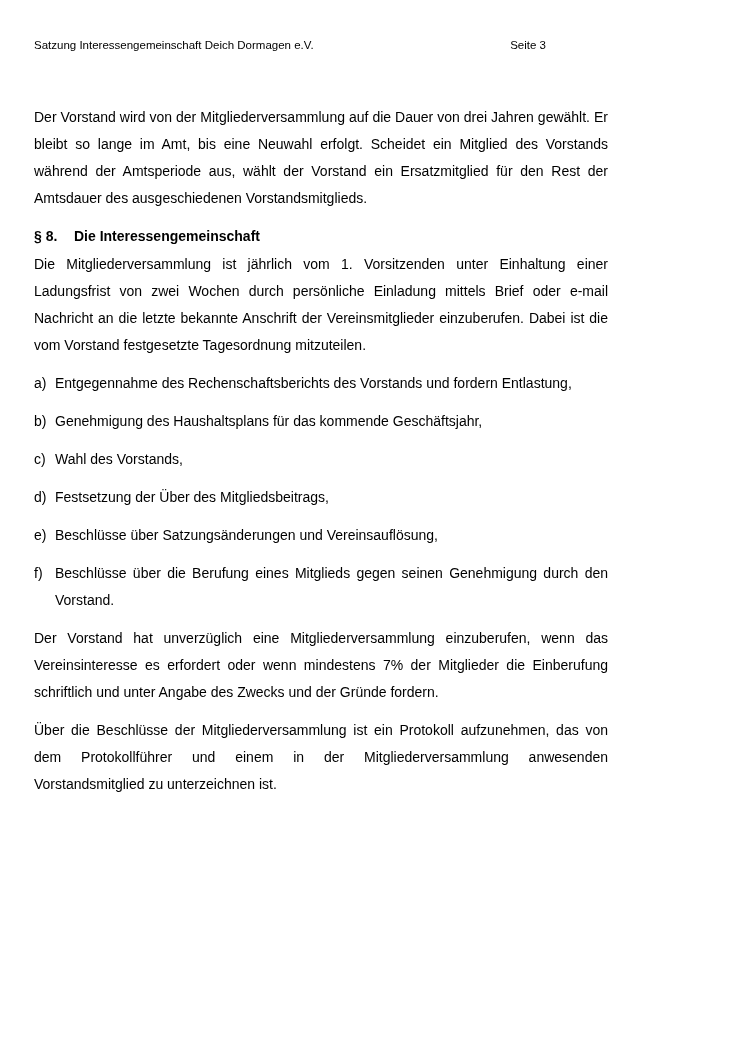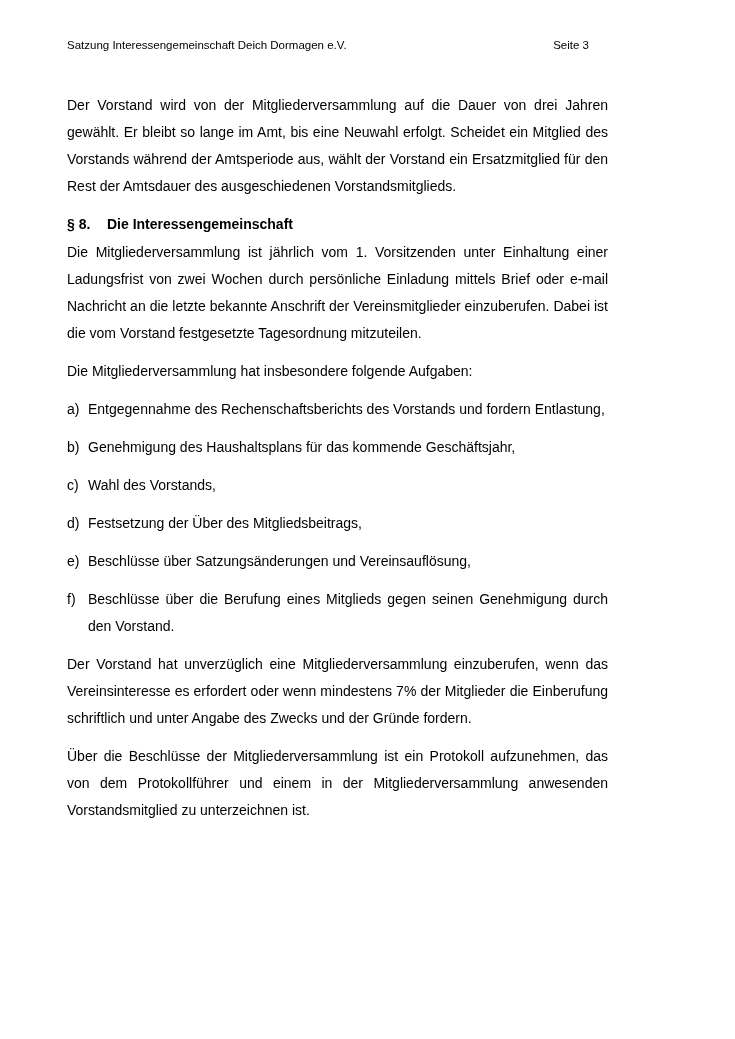--- a/index.html
+++ b/index.html
@@ -4,33 +4,33 @@
 <style>
   html, body { margin: 0; padding: 0; background: #ffffff; }
   .page {
     position: relative;
     width: 675px;
     height: 1039px;
     background: #ffffff;
     color: #000000;
     font-family: "Liberation Sans", sans-serif;
     box-sizing: border-box;
-    padding: 38px 67px 0 67px;
+    padding: 38px 67px 0 34px;
     overflow: hidden;
   }
   .header {
     display: flex;
     justify-content: space-between;
     align-items: baseline;
     font-size: 11.5px;
     line-height: 14px;
   }
-  .header .pagenum { margin-right: 19px; text-align: right; }
+  .header .pagenum { margin-right: 62px; text-align: right; }
   .content {
-    margin-top: 40px;
+    margin-top: 52px;
     font-size: 14px;
     line-height: 27px;
   }
   .para {
     margin: 0 0 11px 0;
     text-align: justify;
   }
   .section-heading {
     display: flex;
     font-size: 14px;
@@ -61,21 +61,20 @@
 
     <p class="para">Der Vorstand wird von der Mitgliederversammlung auf die Dauer von drei Jahren gewählt. Er bleibt so lange im Amt, bis eine Neuwahl erfolgt. Scheidet ein Mitglied des Vorstands während der Amtsperiode aus, wählt der Vorstand ein Ersatzmitglied für den Rest der Amtsdauer des ausgeschiedenen Vorstandsmitglieds.</p>
 
     <h2 class="section-heading">
       <span class="secnum">§ 8.</span>
       <span>Die Interessengemeinschaft</span>
     </h2>
 
     <p class="para">Die Mitgliederversammlung ist jährlich vom 1. Vorsitzenden unter Einhaltung einer Ladungsfrist von zwei Wochen durch persönliche Einladung mittels Brief oder e-mail Nachricht an die letzte bekannte Anschrift der Vereinsmitglieder einzuberufen. Dabei ist die vom Vorstand festgesetzte Tagesordnung mitzuteilen.</p>
 
-    <p class="para">Die Mitgliederversammlung hat insbesondere folgende Aufgaben:</p>
 
     <div class="list">
       <div class="list-item">
         <span class="marker">a)</span>
         <span class="litext">Entgegennahme des Rechenschaftsberichts des Vorstands und fordern Entlastung,</span>
       </div>
       <div class="list-item">
         <span class="marker">b)</span>
         <span class="litext">Genehmigung des Haushaltsplans für das kommende Geschäftsjahr,</span>
       </div>

